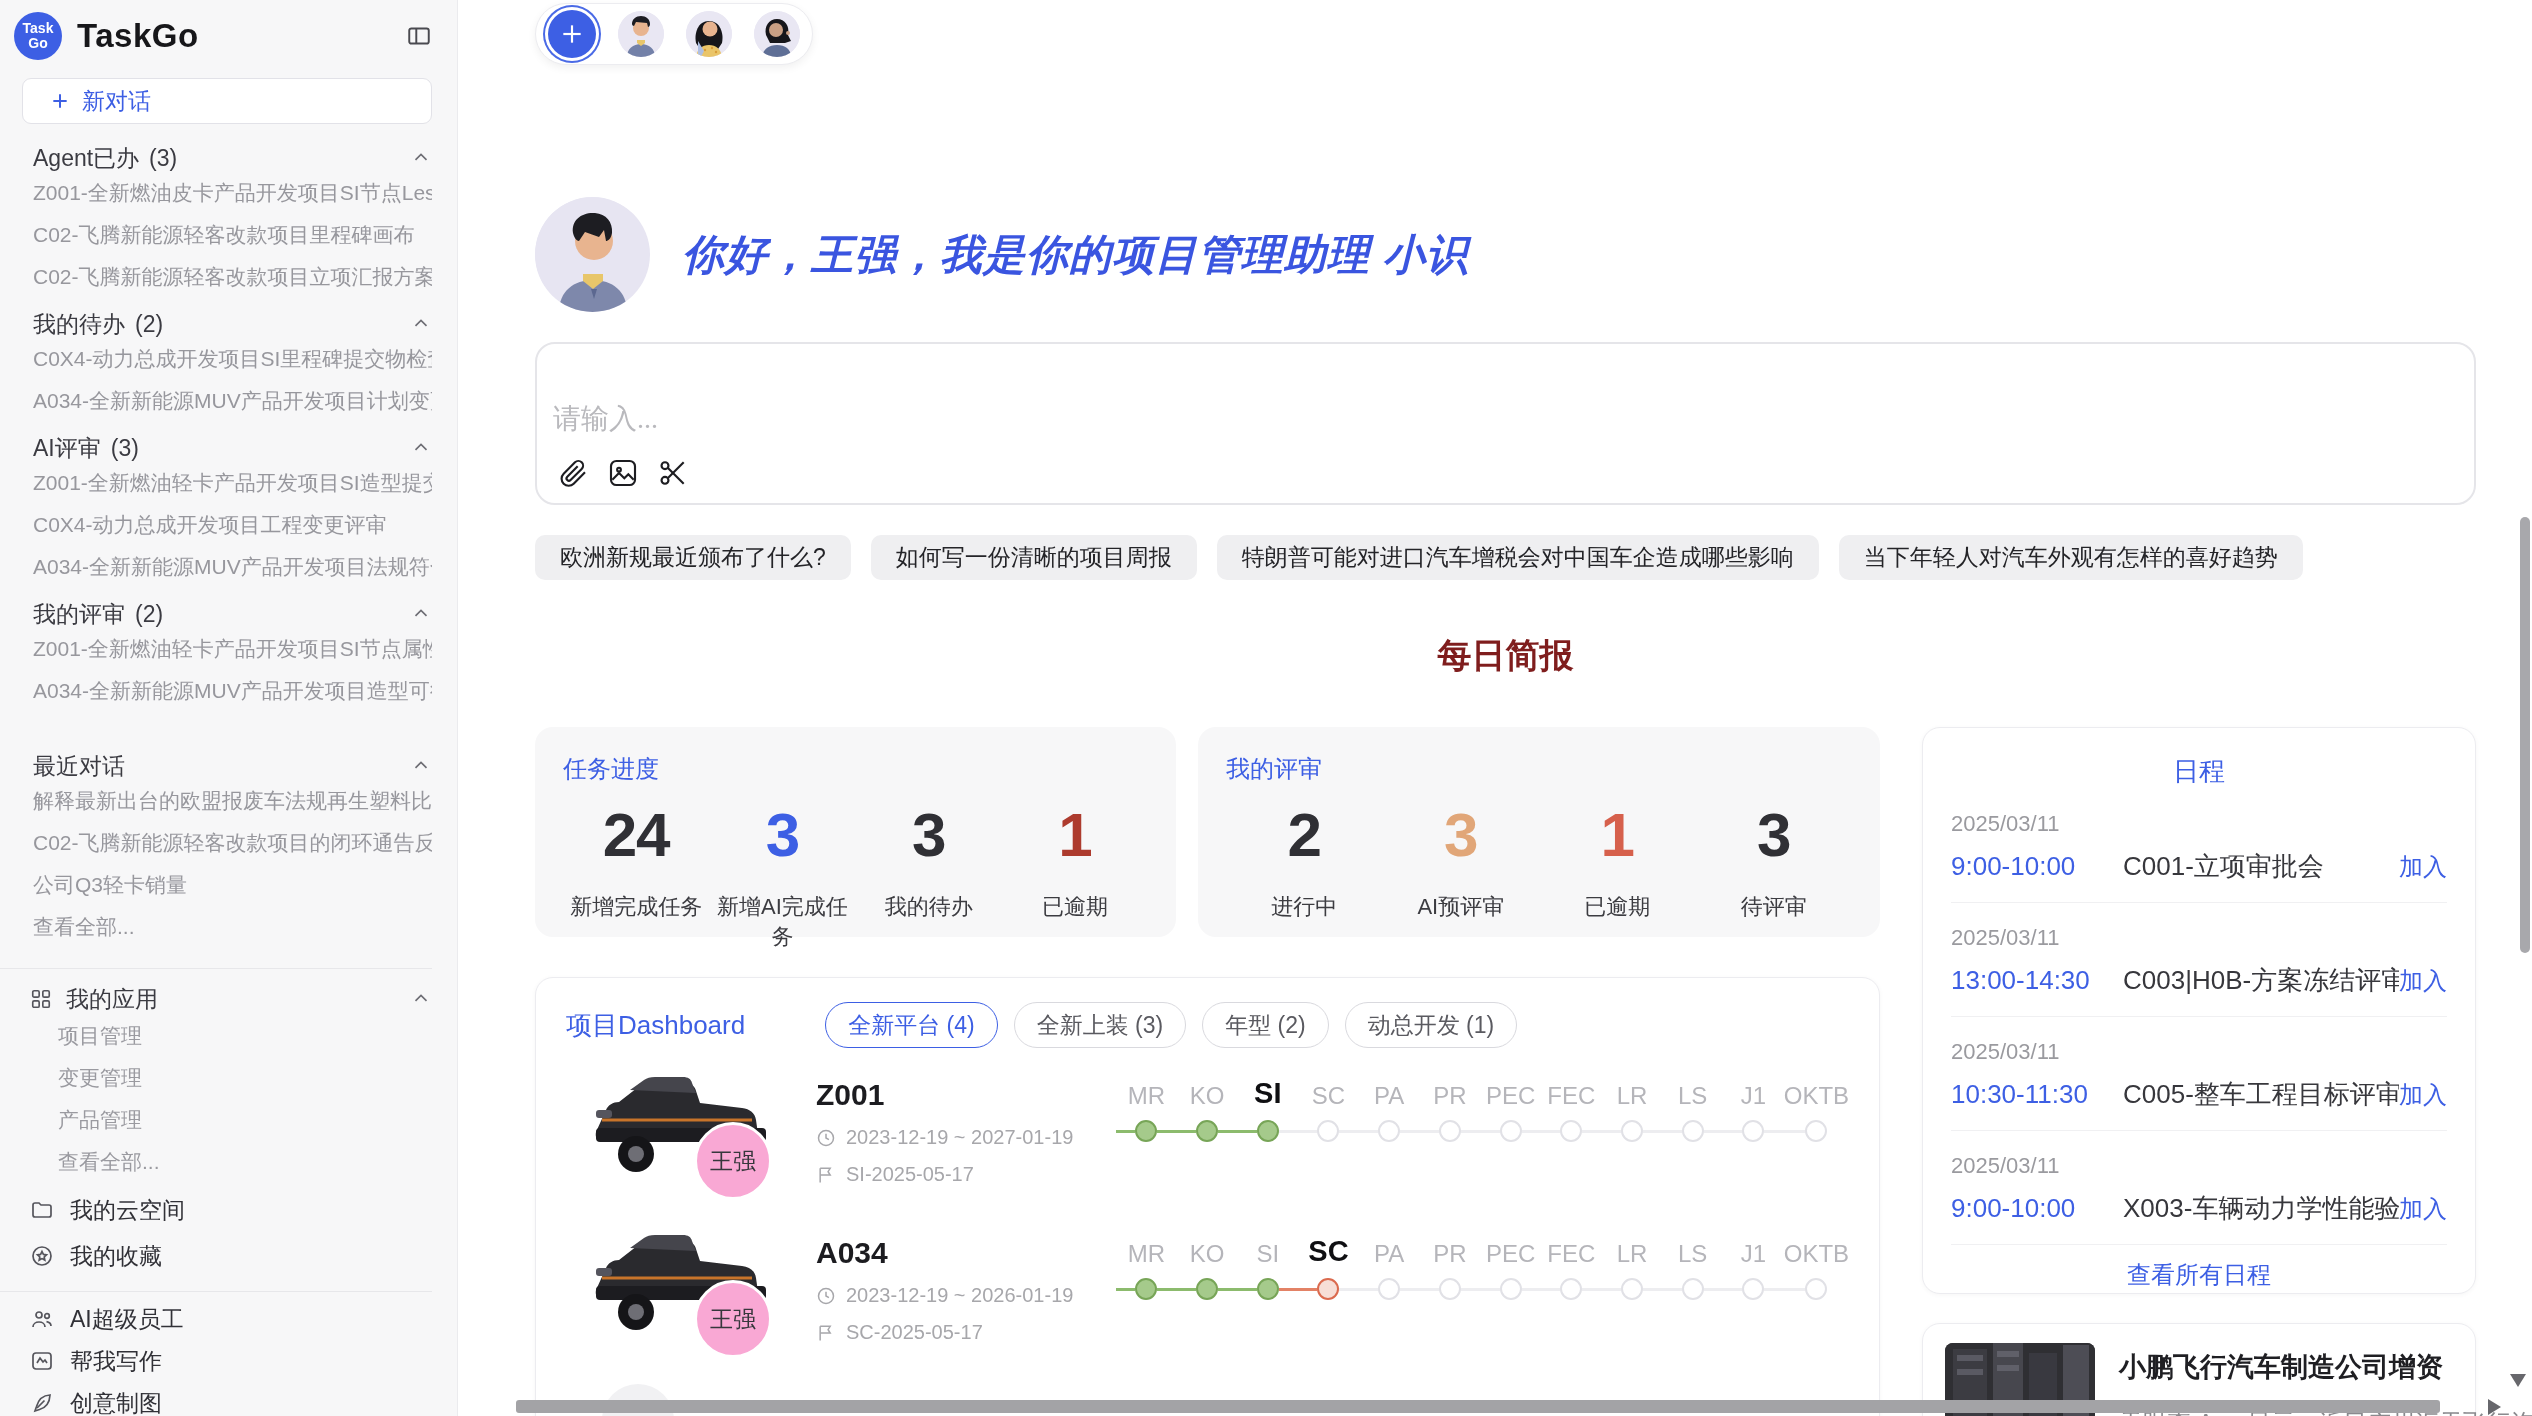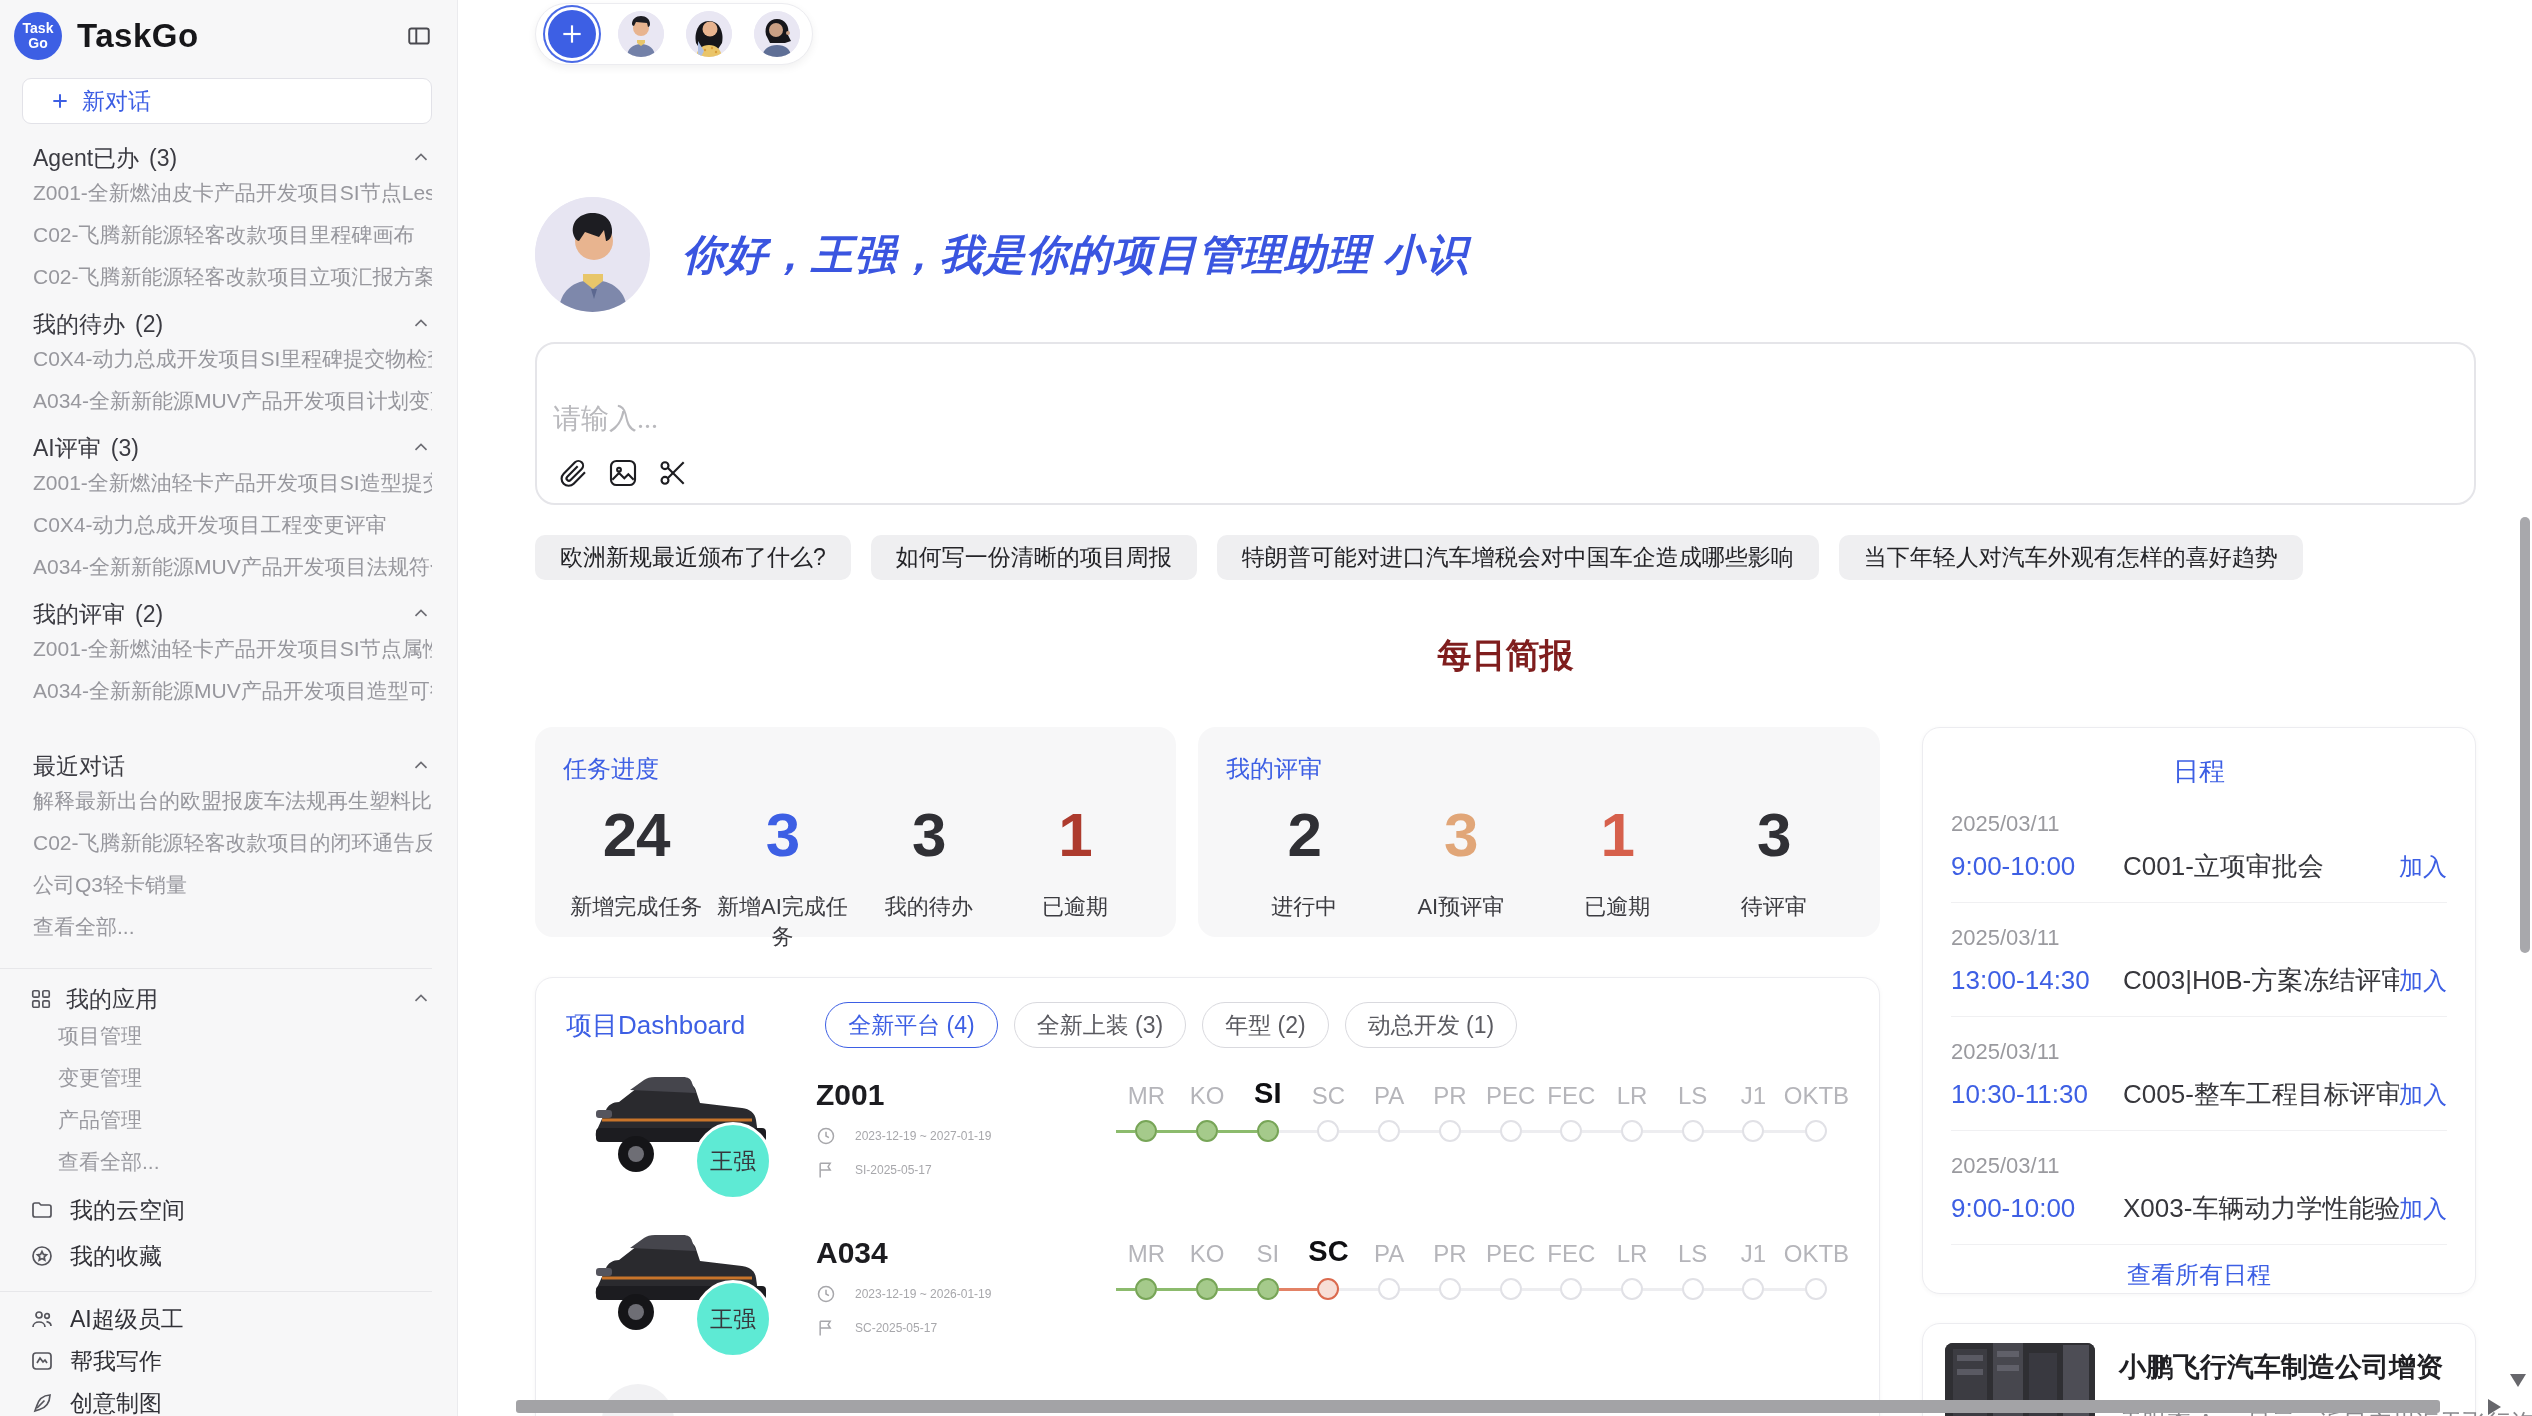--- a/index.html
+++ b/index.html
@@ -68,25 +68,25 @@
         box-sizing:border-box;padding:24px 30px;height:600px;background:#fff}
   .dash-head{display:flex;align-items:center;gap:80px}
   .dash-title{font-size:26px;color:#3D5FE4}
   .tabs{display:flex;gap:16px}
   .tab{height:46px;line-height:44px;padding:0 22px;border:1px solid #d9d9de;border-radius:24px;font-size:23px;
        color:#5a5a60;background:#fff;box-sizing:border-box;cursor:pointer;white-space:nowrap}
   .tab.active{border-color:#3D5FE4;color:#3D5FE4}
   .proj{display:flex;margin-top:22px;height:150px}
   .proj + .proj{margin-top:8px}
   .p-visual{width:250px;position:relative}
-  .p-badge{position:absolute;left:128px;top:52px;width:72px;height:72px;border-radius:50%;background:#5eead4;
+  .p-badge{position:absolute;left:128px;top:52px;width:72px;height:72px;border-radius:50%;background:#f9a8d4;
            border:3px solid #fff;display:flex;align-items:center;justify-content:center;font-size:23px;color:#37373c}
   .p-info{width:300px;padding-top:8px;box-sizing:border-box}
   .p-code{font-size:30px;font-weight:700;color:#1c1c20}
-  .p-meta{display:flex;align-items:center;gap:19px;margin-top:14px;font-size:12px;color:#a7a7ab}
+  .p-meta{display:flex;align-items:center;gap:10px;margin-top:14px;font-size:20px;color:#a7a7ab}
   .p-meta + .p-meta{}
   .chain{flex:1;display:flex;padding-top:2px}
   .ms{flex:1;display:flex;flex-direction:column;align-items:center}
   .ms .lbl{font-size:24px;color:#b5b5ba;height:38px;display:flex;align-items:flex-end}
   .ms.cur .lbl{color:#0f0f12;font-weight:700;font-size:29px}
   .dr{display:flex;align-items:center;width:100%;height:30px;margin-top:6px}
   .dr i{flex:1;height:3px;background:#ededf0}
   .dr i.g{background:#8cbb6d}.dr i.o{background:#e38266}.dr i.n{background:transparent}
   .dot{width:22px;height:22px;min-width:22px;border-radius:50%;background:#fff;border:2px solid #e1e1e6;box-sizing:border-box}
   .dot.done{background:#a5ca8b;border-color:#77a557}

